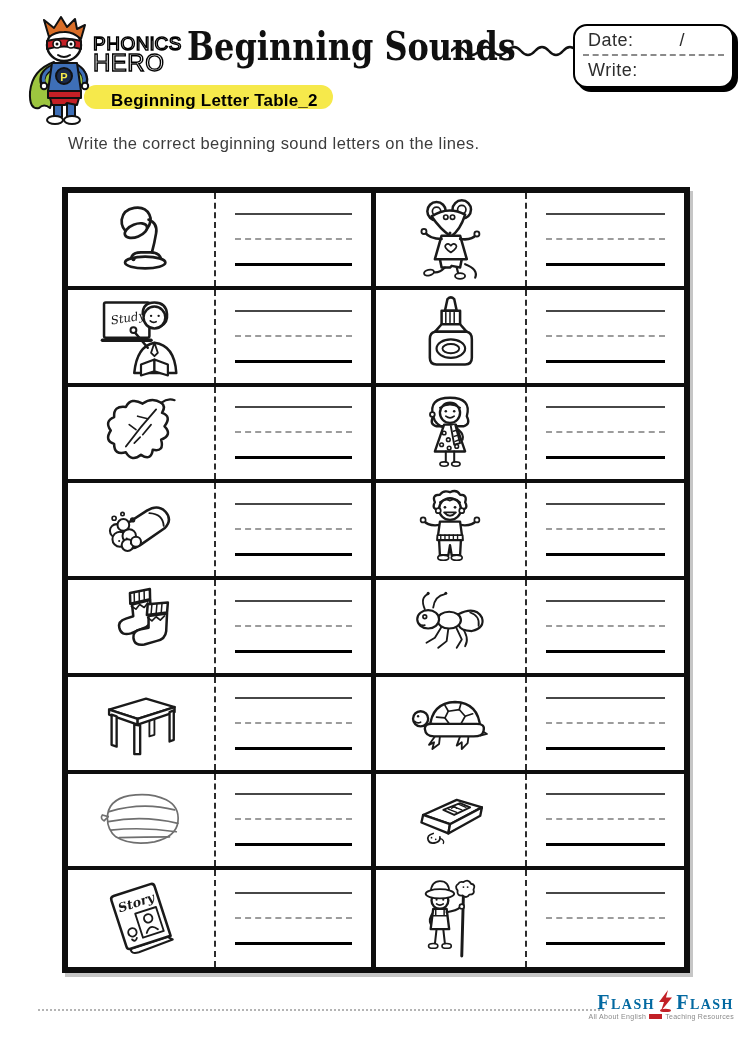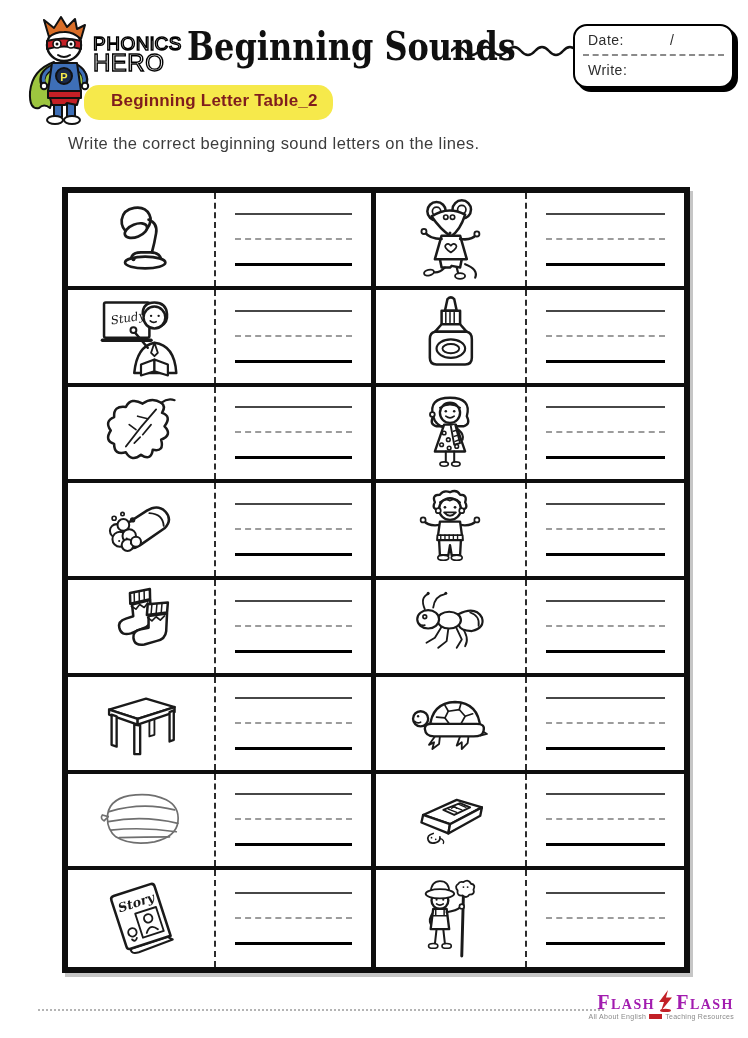--- a/index.html
+++ b/index.html
@@ -12,27 +12,27 @@
   .logo-words { position:absolute; left:93px; top:35px; z-index:2;
     font-weight:400; color:#fff; -webkit-text-stroke:1.4px #000;
     letter-spacing:.5px; line-height:.92; font-size:19px; }
   .logo-words .l2 { font-size:24px; }
   .page-title { position:absolute; left:187px; top:22px;
     font-family:"DejaVu Serif", serif; font-weight:bold; font-size:40px; color:#101010;
     transform:scaleX(.8); transform-origin:left top; white-space:nowrap; letter-spacing:0; }
   .squiggle { position:absolute; left:451px; top:42px; }
   .datebox { position:absolute; left:573px; top:24px; width:161px; height:64px;
     border:2.5px solid #000; border-radius:14px; background:#fff;
-    box-shadow:4px 4px 0 #000; z-index:2; font-size:14px; color:#2d2d2d; }
+    box-shadow:4px 4px 0 #000; z-index:2; font-size:18px; color:#2d2d2d; }
   .db-row { height:28px; display:flex; align-items:center; padding:0 13px; letter-spacing:.5px; }
   .db-val { margin-left:46px; }
   .db-div { border-top:2px dashed #8a8a8a; margin:0 8px; }
-  .lesson-badge { position:absolute; left:84px; top:85px; width:249px; height:35px;
+  .lesson-badge { position:absolute; left:84px; top:85px; width:249px; height:24px;
     background:#F6E94B; border-radius:15px; z-index:1;
-    font-weight:bold; font-size:17px; color:#7f1d1d; line-height:31px; padding-left:27px;
+    font-weight:bold; font-size:17px; color:#000000; line-height:31px; padding-left:27px;
     letter-spacing:.2px; }
   .instruction { position:absolute; left:68px; top:134px; font-size:16.5px; color:#3d3d3d;
     letter-spacing:.4px; }
 
   
   .grid { position:absolute; left:62px; top:187px; width:628px; height:786px;
     border:6px solid #0e0e0e; background:#fff; box-shadow:3px 4px 0 #c6c6c6;
     display:grid; grid-template-columns:1fr 1fr; grid-template-rows:repeat(8,1fr); }
   .cell { display:flex; align-items:stretch; background:#fff; }
   .cell.cl { border-right:5px solid #0e0e0e; }
@@ -43,21 +43,21 @@
   .cell-lines { flex:1; display:flex; flex-direction:column; justify-content:center;
     padding:0 19px; }
   .g1 { border-top:2px solid #474747; }
   .g2 { border-top:2px dashed #9c9c9c; margin-top:23px; }
   .g3 { border-top:3px solid #000; margin-top:23px; }
 
   
   .foot-rule { position:absolute; left:38px; top:1009px; width:566px;
     border-top:2px dotted #b4b4b4; }
   .brand { position:absolute; right:14px; top:990px; display:flex; align-items:flex-end;
-    gap:2px; color:#a21caf; font-family:"Liberation Serif", serif; font-weight:bold; }
+    gap:2px; color:#0369a1; font-family:"Liberation Serif", serif; font-weight:bold; }
   .brand-word { display:inline-block; font-size:14px; letter-spacing:1.5px; line-height:1; }
   .brand-word::first-letter { font-size:20px; }
   .bolt { margin:0 1px 0 1px; }
   .tagline { position:absolute; right:14px; top:1013px; display:flex; align-items:center;
     gap:3px; font-size:7px; color:#8a8a8a; letter-spacing:.3px; }
   .tagbar { display:inline-block; width:13px; height:4.5px; background:#C22026; }
 </style>
 </head>
 <body>
 

